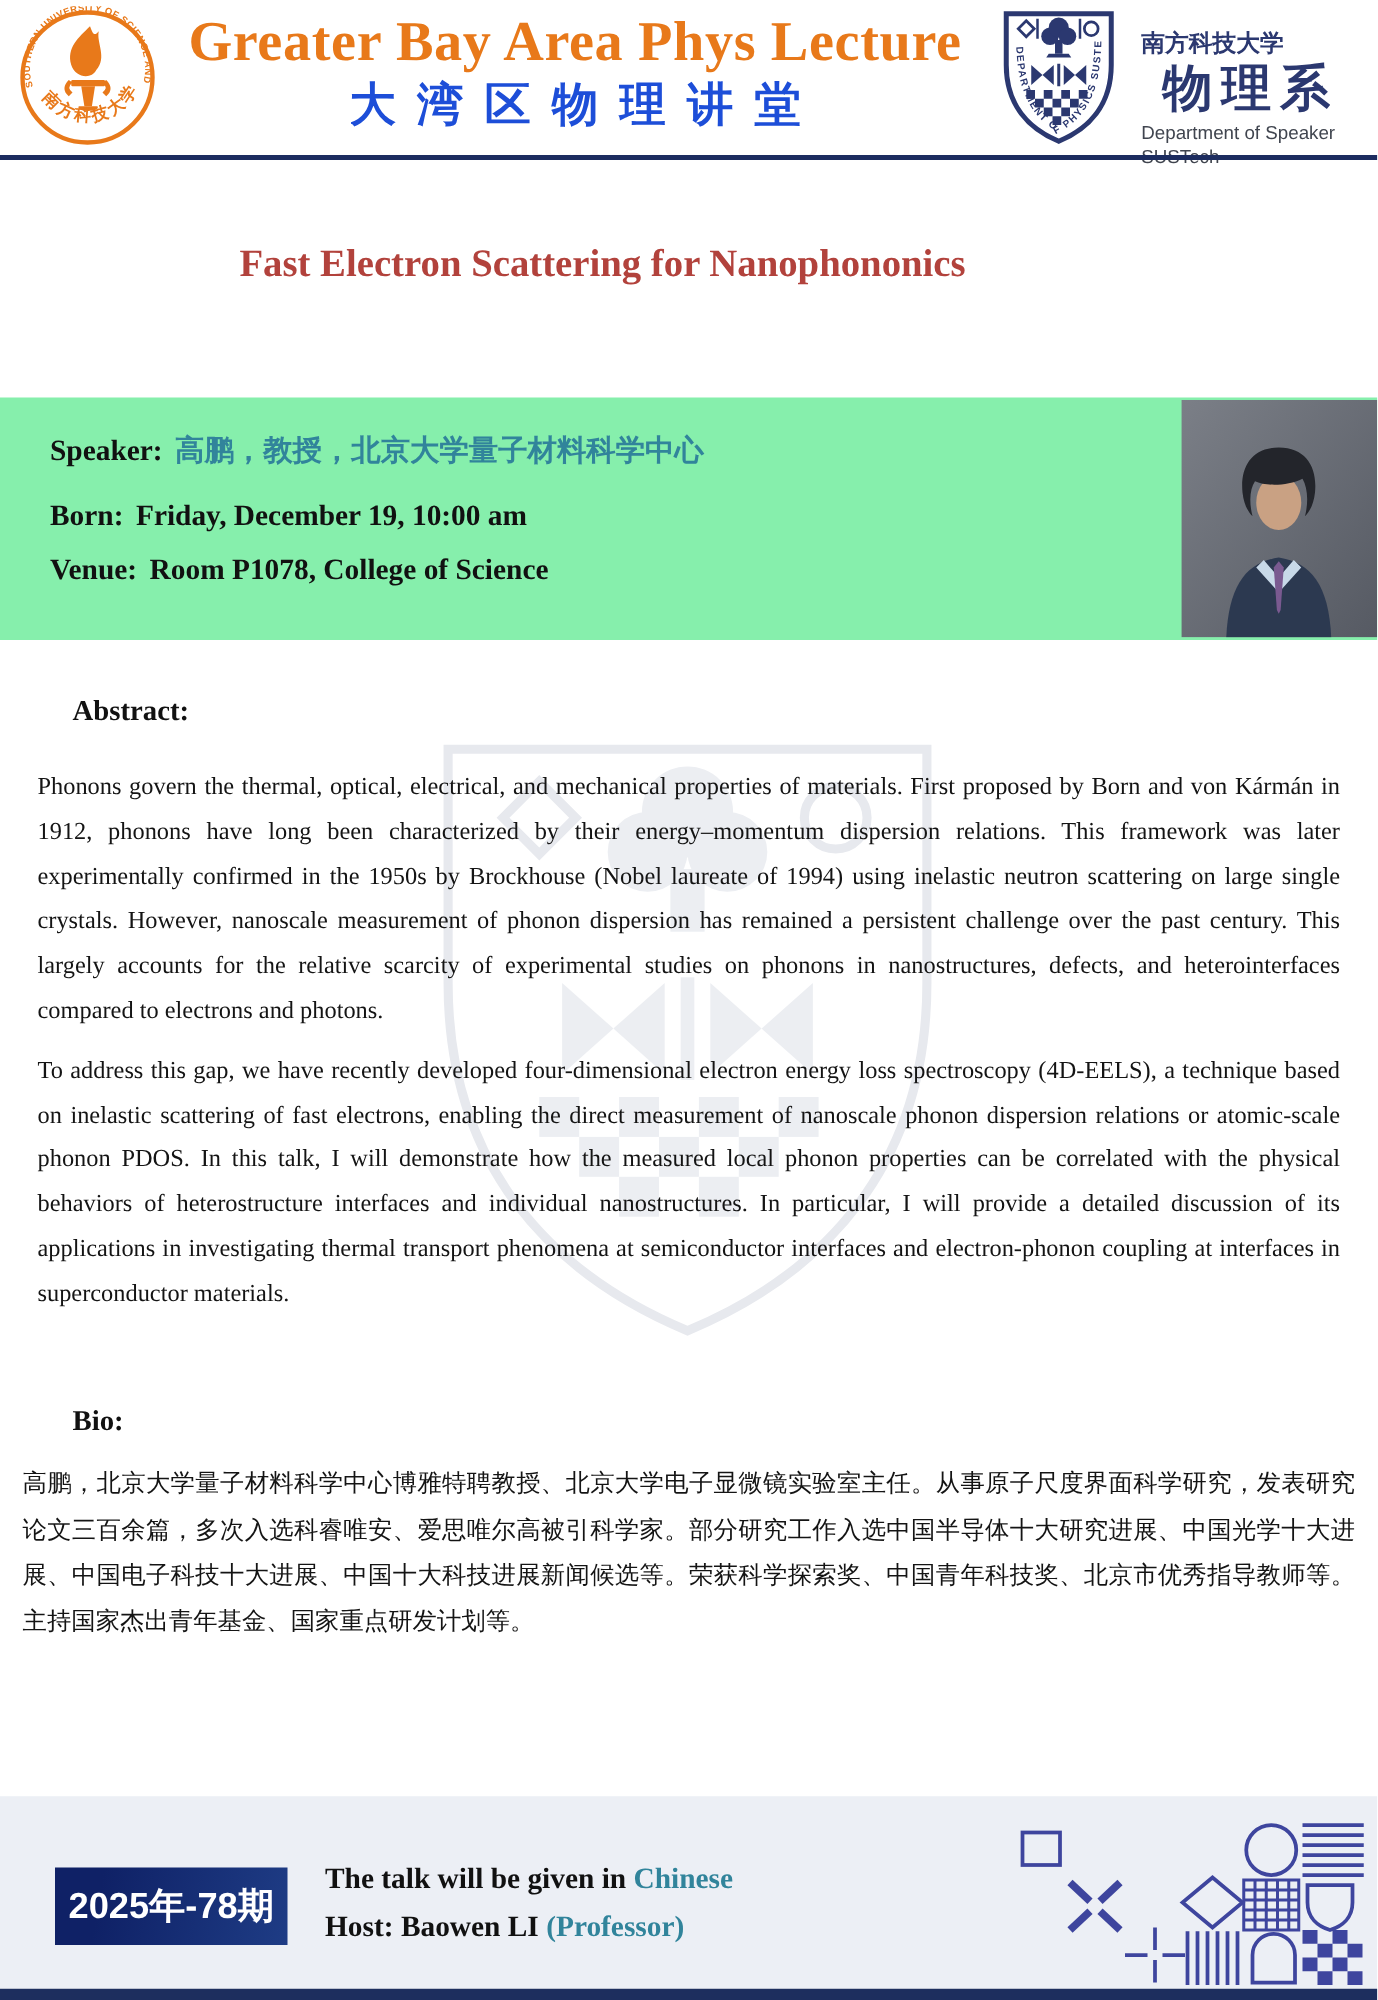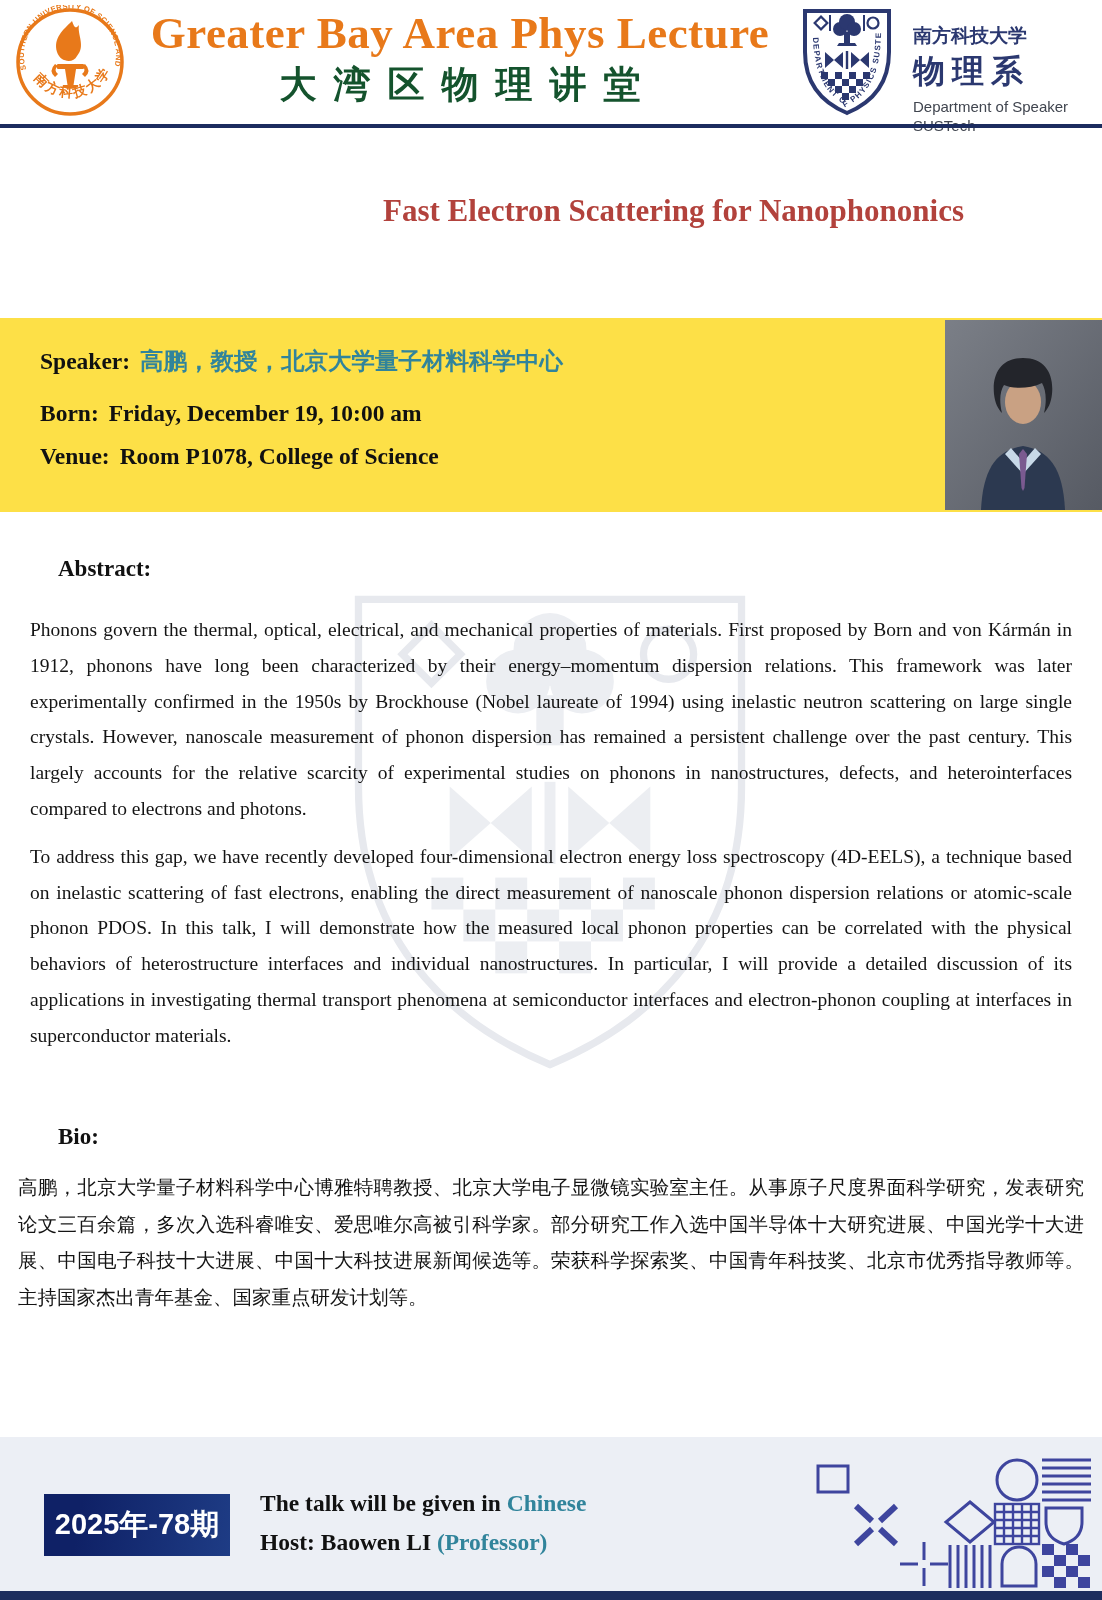--- a/index.html
+++ b/index.html
@@ -4,34 +4,34 @@
 <style>
   html,body{margin:0;padding:0;background:#ffffff;}
   .page{position:relative;width:1102px;height:1600px;background:#ffffff;overflow:hidden;
         font-family:"Liberation Serif",serif;color:#111;}
   .abs{position:absolute;}
 
   
   .seal{left:14px;top:5px;width:112px;height:114px;}
   .hdr-titles{left:128px;top:6px;width:664px;text-align:center;}
   .hdr-en{font-size:45px;line-height:54px;font-weight:bold;color:#E8791A;letter-spacing:.5px;}
-  .hdr-zh{font-size:37px;line-height:50px;font-weight:bold;color:#14532d;letter-spacing:17px;padding-left:17px;}
+  .hdr-zh{font-size:37px;line-height:50px;font-weight:bold;color:#1d4ed8;letter-spacing:17px;padding-left:17px;}
   .shield{left:797px;top:6px;width:100px;height:112px;}
   .dept-text{left:913px;top:24px;width:185px;font-family:"Liberation Sans",sans-serif;color:#2B3870;}
   .dept-zh1{font-size:19px;line-height:24px;font-weight:600;}
-  .dept-zh2{font-size:32px;line-height:46px;font-weight:bold;letter-spacing:7px;}
+  .dept-zh2{font-size:40px;line-height:46px;font-weight:bold;letter-spacing:7px;margin-left:17px;}
   .dept-en1{font-size:15px;line-height:19px;color:#40454F;margin-top:3px;}
   .dept-en2{font-size:15px;line-height:19px;color:#40454F;}
   .hdr-line{left:0;top:124px;width:1102px;height:4px;background:#1C2C5F;}
 
   
-  .talk-title{left:0;top:193px;width:964px;text-align:right;font-size:31px;font-weight:bold;color:#B2423C;}
-
-  
-  .speaker-block{left:0;top:318px;width:1102px;height:194px;background:#fde047;}
+  .talk-title{left:0;top:193px;width:964px;text-align:center;font-size:31px;font-weight:bold;color:#B2423C;}
+
+  
+  .speaker-block{left:0;top:318px;width:1102px;height:194px;background:#86efac;}
   .speaker-lines{position:absolute;left:40px;top:22px;font-size:23.5px;font-weight:bold;line-height:43px;}
   .sp-line{white-space:nowrap;}
   .sp-line.first{margin-bottom:9px;}
   .label{color:#111;margin-right:10px;}
   .teal{color:#31849B;}
   .photo{position:absolute;right:0;top:2px;width:157px;height:190px;overflow:hidden;}
 
   
   .section-heading{font-size:23px;font-weight:bold;color:#111;margin-left:40px;}
   .abstract-heading{left:18px;top:556px;}

